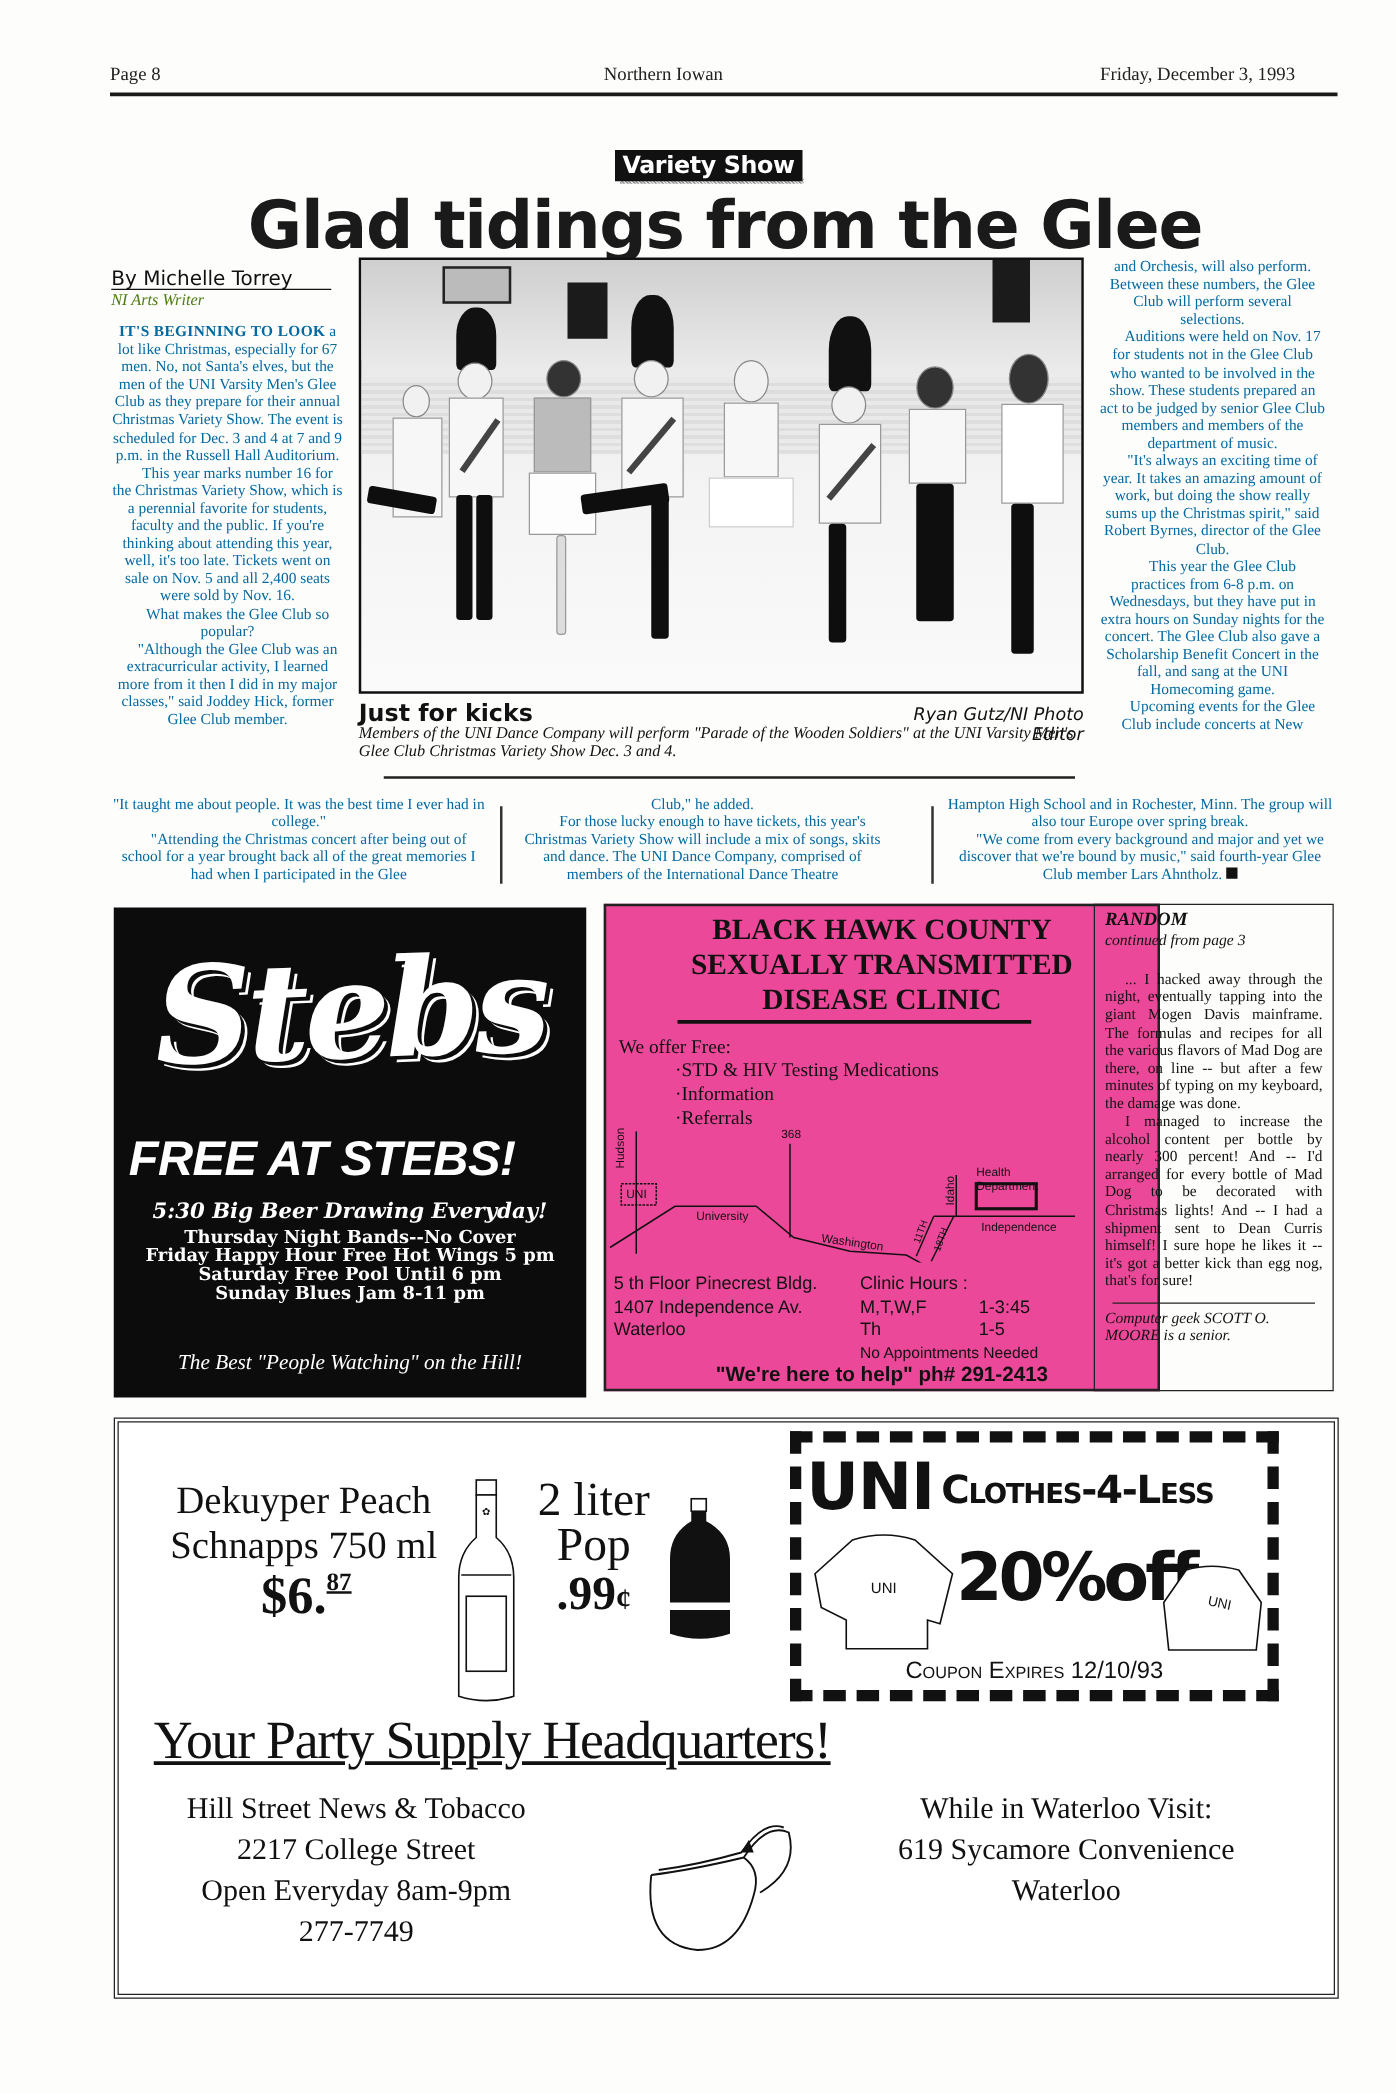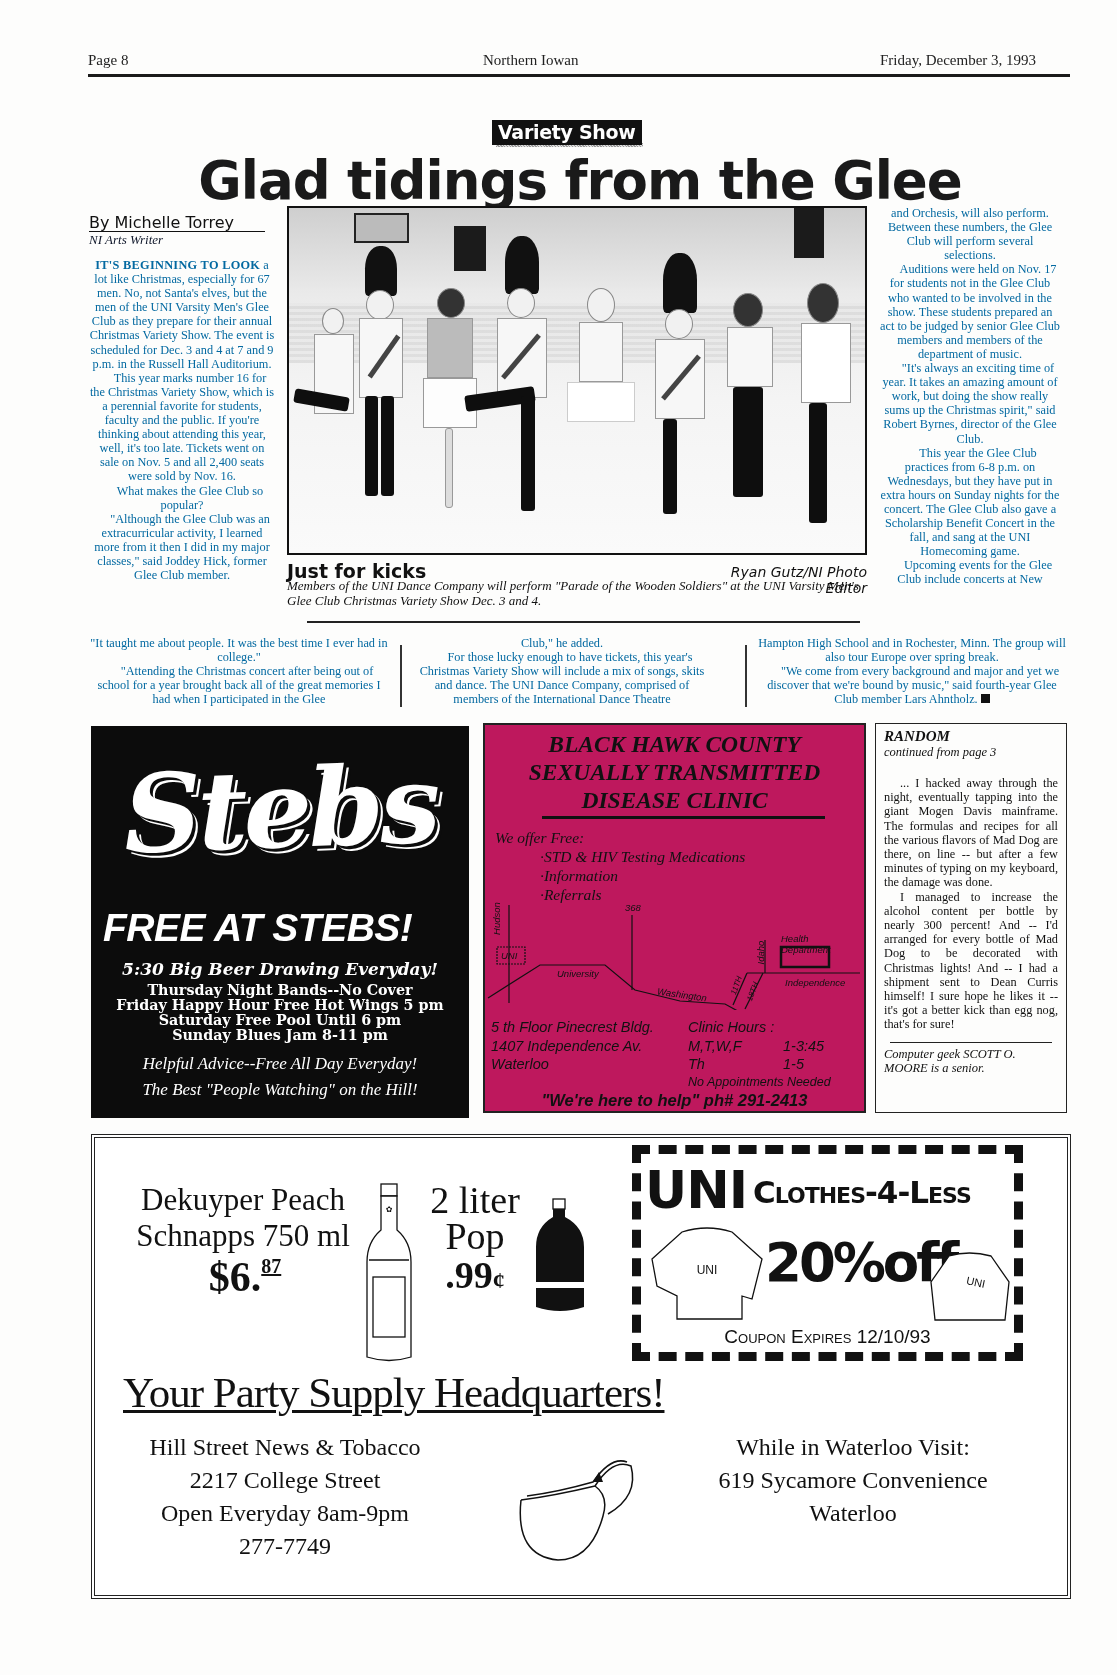--- a/index.html
+++ b/index.html
@@ -11,21 +11,21 @@
   .hdr { top: 52px; font-size: 15px; font-family: "Liberation Serif", serif; color: #222; }
   .hdr-rule { top: 74px; left: 88px; width: 982px; height: 3px; background: #1a1a1a; }
 
   
   .kicker { top: 120px; left: 492px; background: #111; color: #fff; font-family: "DejaVu Sans", sans-serif; font-weight: bold; font-size: 19px; padding: 1px 6px 2px; letter-spacing: -0.3px; }
   .kicker-shadow { top: 143px; left: 496px; width: 147px; height: 4px; background: repeating-linear-gradient(45deg,#999 0 1px,#ddd 1px 2px); }
   .headline { top: 150px; left: 170px; width: 820px; text-align: center; font-family: "DejaVu Sans", sans-serif; font-weight: bold; font-size: 53px; letter-spacing: -1px; color: #1a1a1a; }
 
   
   .byline { top: 214px; left: 89px; width: 176px; font-family: "DejaVu Sans", sans-serif; font-size: 16px; border-bottom: 1.5px solid #111; line-height: 17px; }
-  .byline-title { top: 232px; left: 89px; font-size: 13px; font-style: italic; color: #0f172a; }
+  .byline-title { top: 232px; left: 89px; font-size: 13px; font-style: italic; color: #4d7c0f; }
 
   
   .body { font-size: 12.3px; line-height: 14.1px; color: #0369a1; text-align: center; }
   .body p { text-indent: 0; }
   .body .ind { text-indent: 16px; }
   .lead { font-weight: bold; letter-spacing: 0.3px; }
 
   .col-left { top: 258px; left: 89px; width: 186px; }
   .col-right { top: 206px; left: 880px; width: 180px; }
 
@@ -55,21 +55,21 @@
   
   .stebs { top: 726px; left: 91px; width: 378px; height: 392px; background: #0c0c0c; color: #fff; overflow: hidden; }
   .stebs-logo { position:absolute; top: 20px; left: 0; width: 100%; text-align:center; font-family: "DejaVu Serif", serif; font-style: italic; font-weight: bold; font-size: 108px; color:#fff; letter-spacing: -4px;
      text-shadow: 3px 3px 0 #0c0c0c, 5px 5px 0 #fff, 7px 7px 0 #0c0c0c; transform: rotate(-2deg); }
   .stebs-free { position:absolute; top: 180px; left: 12px; font-family: "Liberation Sans", sans-serif; font-weight: bold; font-style: italic; font-size: 39px; letter-spacing: -0.5px; }
   .stebs-draw { position:absolute; top: 233px; left: 0; width:100%; text-align:center; font-family: "DejaVu Serif", serif; font-weight: bold; font-style: italic; font-size: 17px; }
   .stebs-lines { position:absolute; top: 257px; left: 0; width:100%; text-align:center; font-family: "DejaVu Serif", serif; font-weight: bold; font-size: 14.3px; line-height: 15px; }
   .stebs-script { position:absolute; left:0; width:100%; text-align:center; font-family: "Liberation Serif", serif; font-style: italic; font-size: 17px; }
 
   
-  .clinic { top: 723px; left: 483px; width: 383px; height: 390px; border: 2px solid #222; background: #be185d; font-style: italic; }
+  .clinic { top: 723px; left: 483px; width: 445px; height: 390px; border: 2px solid #222; background: #ec4899; }
   .clinic-title { position:absolute; top: 5px; left: 0; width: 100%; text-align:center; font-family: "Liberation Serif", serif; font-weight: bold; font-size: 23.5px; line-height: 28px; }
   .clinic-rule { position:absolute; top: 91px; left: 57px; width: 283px; height: 3px; background: #111; }
   .clinic-offer { position:absolute; top: 103px; left: 10px; font-size: 15.5px; line-height: 19px; }
   .clinic-offer .it { padding-left: 45px; }
   .map { position:absolute; top: 180px; left: 0; width: 375px; height: 105px; }
   .map-lbl { position:absolute; font-family: "Liberation Sans", sans-serif; font-size: 9.5px; }
   .clinic-addr { position:absolute; top: 293px; left: 6px; font-family: "Liberation Sans", sans-serif; font-size: 14.5px; line-height: 18.5px; }
   .clinic-hours { position:absolute; top: 293px; left: 203px; font-family: "Liberation Sans", sans-serif; font-size: 14.5px; line-height: 18.5px; width: 170px; }
   .clinic-hours .row { display:flex; }
   .clinic-hours .row span:first-child { width: 95px; }
@@ -215,21 +215,20 @@
 <div class="abs stebs">
   <div class="stebs-logo">Stebs</div>
   <div class="stebs-free">FREE AT STEBS!</div>
   <div class="stebs-draw">5:30 Big Beer Drawing Everyday!</div>
   <div class="stebs-lines">
     <div>Thursday Night Bands--No Cover</div>
     <div>Friday Happy Hour Free Hot Wings 5 pm</div>
     <div>Saturday Free Pool Until 6 pm</div>
     <div>Sunday Blues Jam 8-11 pm</div>
   </div>
-  <div class="stebs-script" style="top:328px">Helpful Advice--Free All Day Everyday!</div>
   <div class="stebs-script" style="top:354px">The Best "People Watching" on the Hill!</div>
 </div>
 
 <div class="abs clinic">
   <div class="clinic-title">
     <div>BLACK HAWK COUNTY</div>
     <div>SEXUALLY TRANSMITTED</div>
     <div>DISEASE CLINIC</div>
   </div>
   <div class="clinic-rule"></div>

